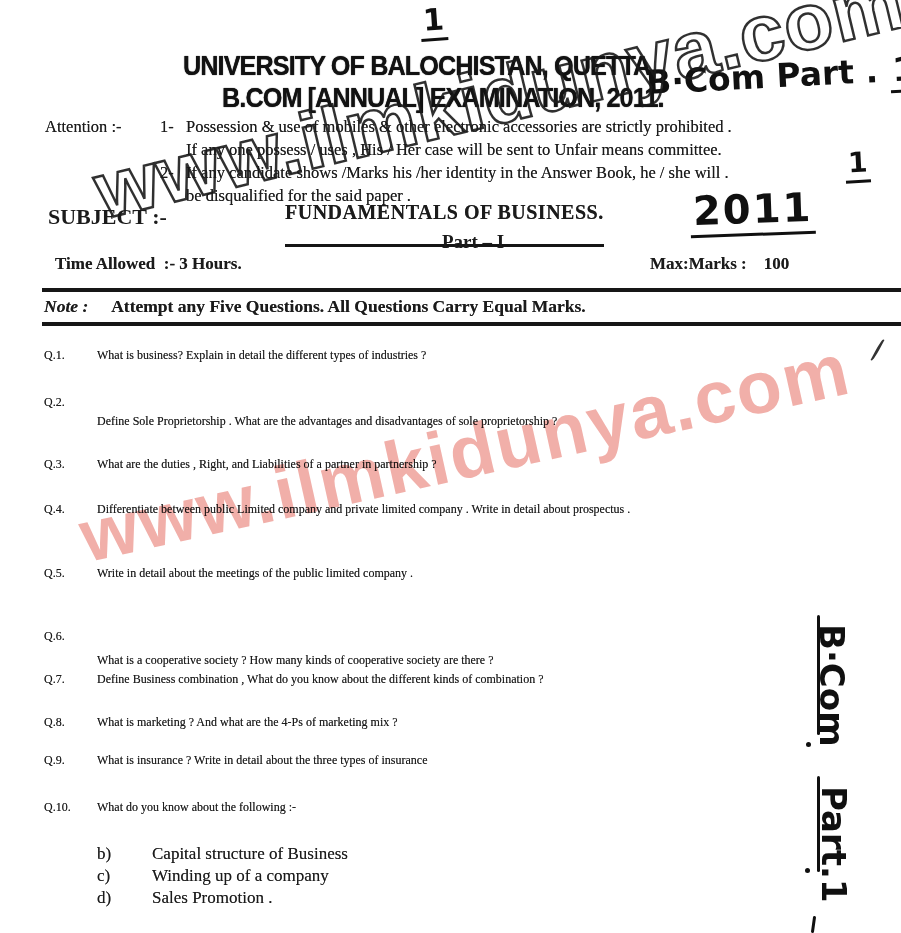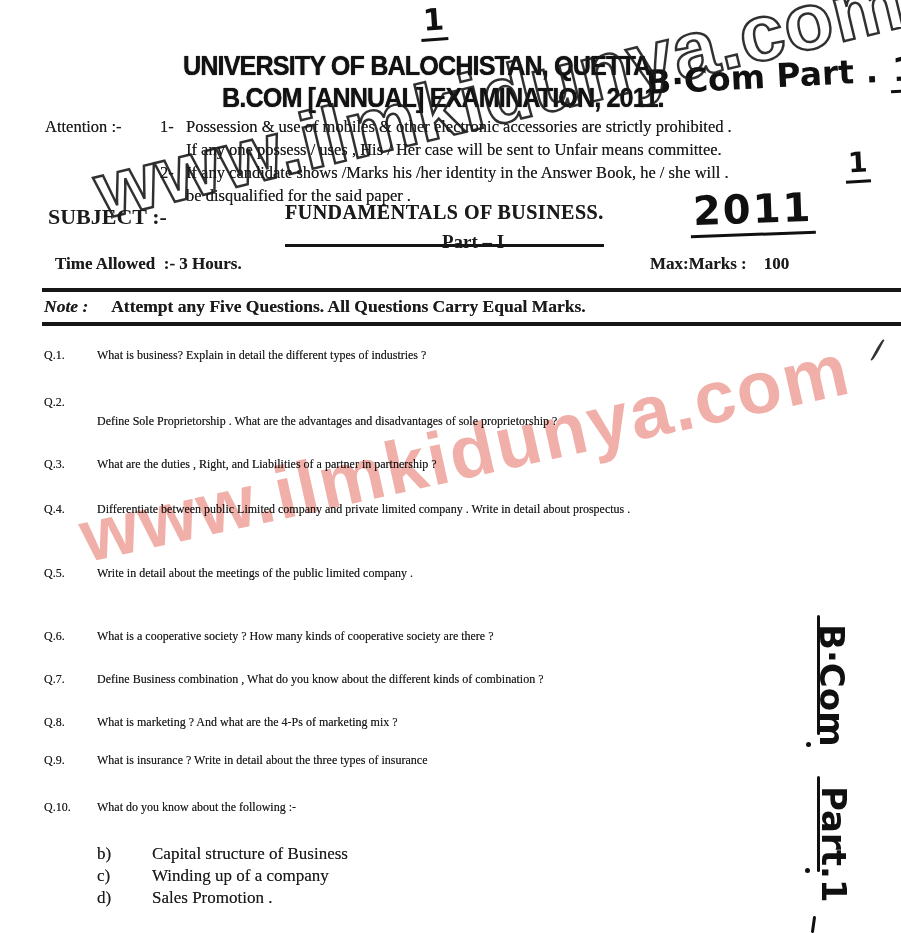--- a/index.html
+++ b/index.html
@@ -114,21 +114,21 @@
   <div class="qrow" style="top:453px;">
     <span class="qnum">Q.3.</span><span class="qtext" style="width:760px;">What are the duties , Right, and Liabilities of a partner in partnership ?</span>
   </div>
   <div class="qrow" style="top:498px;">
     <span class="qnum">Q.4.</span><span class="qtext" style="width:680px;">Differentiate between public Limited company and private limited company . Write in detail about prospectus .</span>
   </div>
   <div class="qrow" style="top:562px;">
     <span class="qnum">Q.5.</span><span class="qtext" style="width:760px;">Write in detail about the meetings of the public limited company .</span>
   </div>
   <div class="qrow" style="top:625px;">
-    <span class="qnum">Q.6.</span><span class="qtext" style="width:760px;">What is a cooperative society ? How many kinds of cooperative society are there ?</span>
+    <span class="qnum">Q.6.</span><span class="qtext" style="width:760px;margin-top:24px;">What is a cooperative society ? How many kinds of cooperative society are there ?</span>
   </div>
   <div class="qrow" style="top:668px;">
     <span class="qnum">Q.7.</span><span class="qtext" style="width:760px;">Define Business combination , What do you know about the different kinds of combination ?</span>
   </div>
   <div class="qrow" style="top:711px;">
     <span class="qnum">Q.8.</span><span class="qtext" style="width:760px;">What is marketing ? And what are the 4-Ps of marketing mix ?</span>
   </div>
   <div class="qrow" style="top:749px;">
     <span class="qnum">Q.9.</span><span class="qtext" style="width:760px;">What is insurance ? Write in detail about the three types of insurance</span>
   </div>

